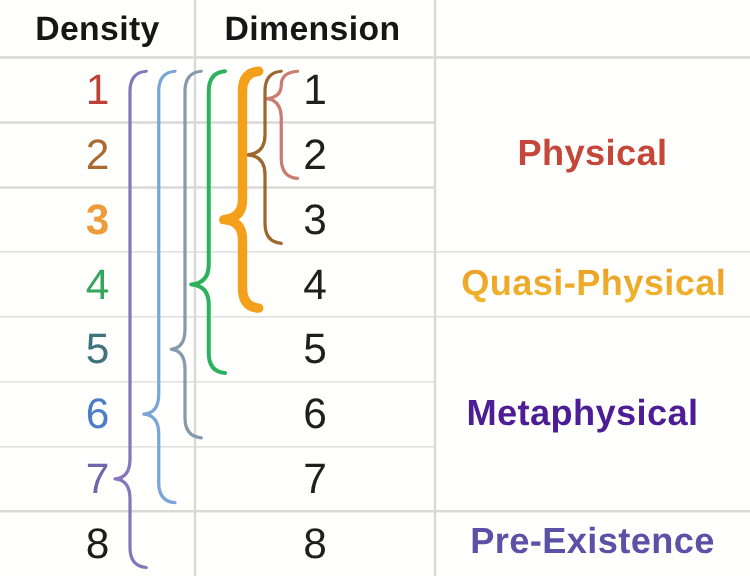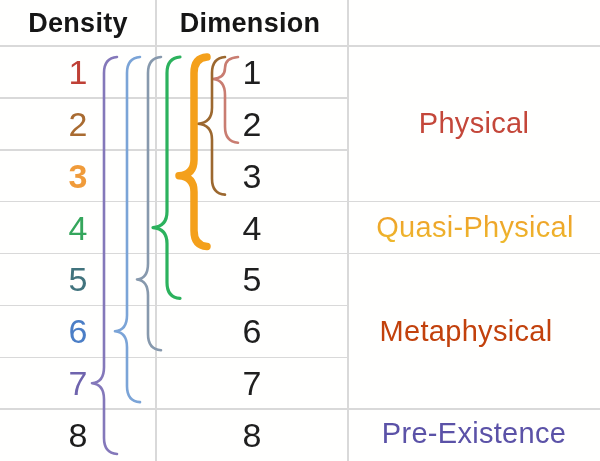--- a/index.html
+++ b/index.html
@@ -11,21 +11,21 @@
     position:absolute;top:0;height:46px;display:flex;align-items:center;
     justify-content:center;font-weight:bold;font-size:27px;color:#161616;
     letter-spacing:.3px;
   }
   .num-cell{
     position:absolute;display:flex;align-items:center;justify-content:center;
     font-size:34px;line-height:1;
   }
   .domain-cell{
     position:absolute;display:flex;align-items:center;justify-content:center;
-    font-size:29px;line-height:1;letter-spacing:.3px;
+    font-size:29px;line-height:1;letter-spacing:.3px;font-weight:bold;
   }
   .gl{position:absolute;background:#d9d9d9;}
   #brace-svg{position:absolute;left:0;top:0;z-index:3;pointer-events:none;}
 </style>
 </head>
 <body>
 
 <div id="app">
   <div class="hdr" style="left:0;width:156px">Density</div>
   <div class="hdr" style="left:156px;width:188px">Dimension</div>
@@ -56,21 +56,21 @@
       <div class="num-cell" style="left: 0px; width: 156px; top: 305.375px; height: 51.875px; color: rgb(75, 126, 198); font-weight: normal;">6</div>
       <div class="num-cell" style="left: 156px; width: 192px; top: 305.375px; height: 51.875px; color: rgb(31, 31, 31);">6</div>
       <div class="num-cell" style="left: 0px; width: 156px; top: 357.25px; height: 51.875px; color: rgb(111, 100, 173); font-weight: normal;">7</div>
       <div class="num-cell" style="left: 156px; width: 192px; top: 357.25px; height: 51.875px; color: rgb(31, 31, 31);">7</div>
       <div class="num-cell" style="left: 0px; width: 156px; top: 409.125px; height: 51.875px; color: rgb(28, 28, 28); font-weight: normal;">8</div>
       <div class="num-cell" style="left: 156px; width: 192px; top: 409.125px; height: 51.875px; color: rgb(31, 31, 31);">8</div>
     </div>
   <div id="domains">
       <div class="domain-cell" style="left: 348px; width: 252px; top: 46px; height: 155.625px; color: rgb(196, 71, 58);">Physical</div>
       <div class="domain-cell" style="left: 348px; width: 254px; top: 201.625px; height: 51.875px; color: transparent; background: linear-gradient(rgb(238, 146, 38), rgb(238, 196, 46)) text;">Quasi-Physical</div>
-      <div class="domain-cell" style="left: 348px; width: 236px; top: 253.5px; height: 155.625px; color: #c2410c;">Metaphysical</div>
+      <div class="domain-cell" style="left: 348px; width: 236px; top: 253.5px; height: 155.625px; color: #4c1d95;">Metaphysical</div>
       <div class="domain-cell" style="left: 348px; width: 252px; top: 409.125px; height: 49px; color: rgb(91, 82, 167);">Pre-Existence</div>
     </div>
 
   <svg id="brace-svg" width="600" height="461" viewBox="0 0 600 461">
       <path d="M 238 57 Q 225 58 225 67.96875 L 225 67.96875 Q 225 77.9375 213 78.9375 Q 225 79.9375 225 94.9375 L 225 126.75 Q 225 141.75 238 142.75" fill="none" stroke="#c97d71" stroke-width="2.6" stroke-linecap="round" stroke-linejoin="round"></path>
       <path d="M 225 57 Q 212 58 212 73 L 212 107.8125 Q 212 122.8125 198 123.8125 Q 212 124.8125 212 139.8125 L 212 178.625 Q 212 193.625 225 194.625" fill="none" stroke="#9c682f" stroke-width="2.6" stroke-linecap="round" stroke-linejoin="round"></path>
       <path d="M 207 57 Q 194 58 194 73 L 194 159.6875 Q 194 174.6875 179 175.6875 Q 194 176.6875 194 191.6875 L 194 230.5 Q 194 245.5 207 246.5" fill="none" stroke="#f4a01b" stroke-width="7.5" stroke-linecap="round" stroke-linejoin="round"></path>
       <path d="M 180 57 Q 167 58 167 73 L 167 211.5625 Q 167 226.5625 153 227.5625 Q 167 228.5625 167 243.5625 L 167 282.375 Q 167 297.375 180 298.375" fill="none" stroke="#2cb25d" stroke-width="3.2" stroke-linecap="round" stroke-linejoin="round"></path>
       <path d="M 161 57 Q 148 58 148 73 L 148 263.4375 Q 148 278.4375 137 279.4375 Q 148 280.4375 148 295.4375 L 148 334.25 Q 148 349.25 161 350.25" fill="none" stroke="#8799ad" stroke-width="2.6" stroke-linecap="round" stroke-linejoin="round"></path>
       <path d="M 140 57 Q 127 58 127 73 L 127 315.3125 Q 127 330.3125 115 331.3125 Q 127 332.3125 127 347.3125 L 127 386.125 Q 127 401.125 140 402.125" fill="none" stroke="#7ba4d7" stroke-width="2.6" stroke-linecap="round" stroke-linejoin="round"></path>

